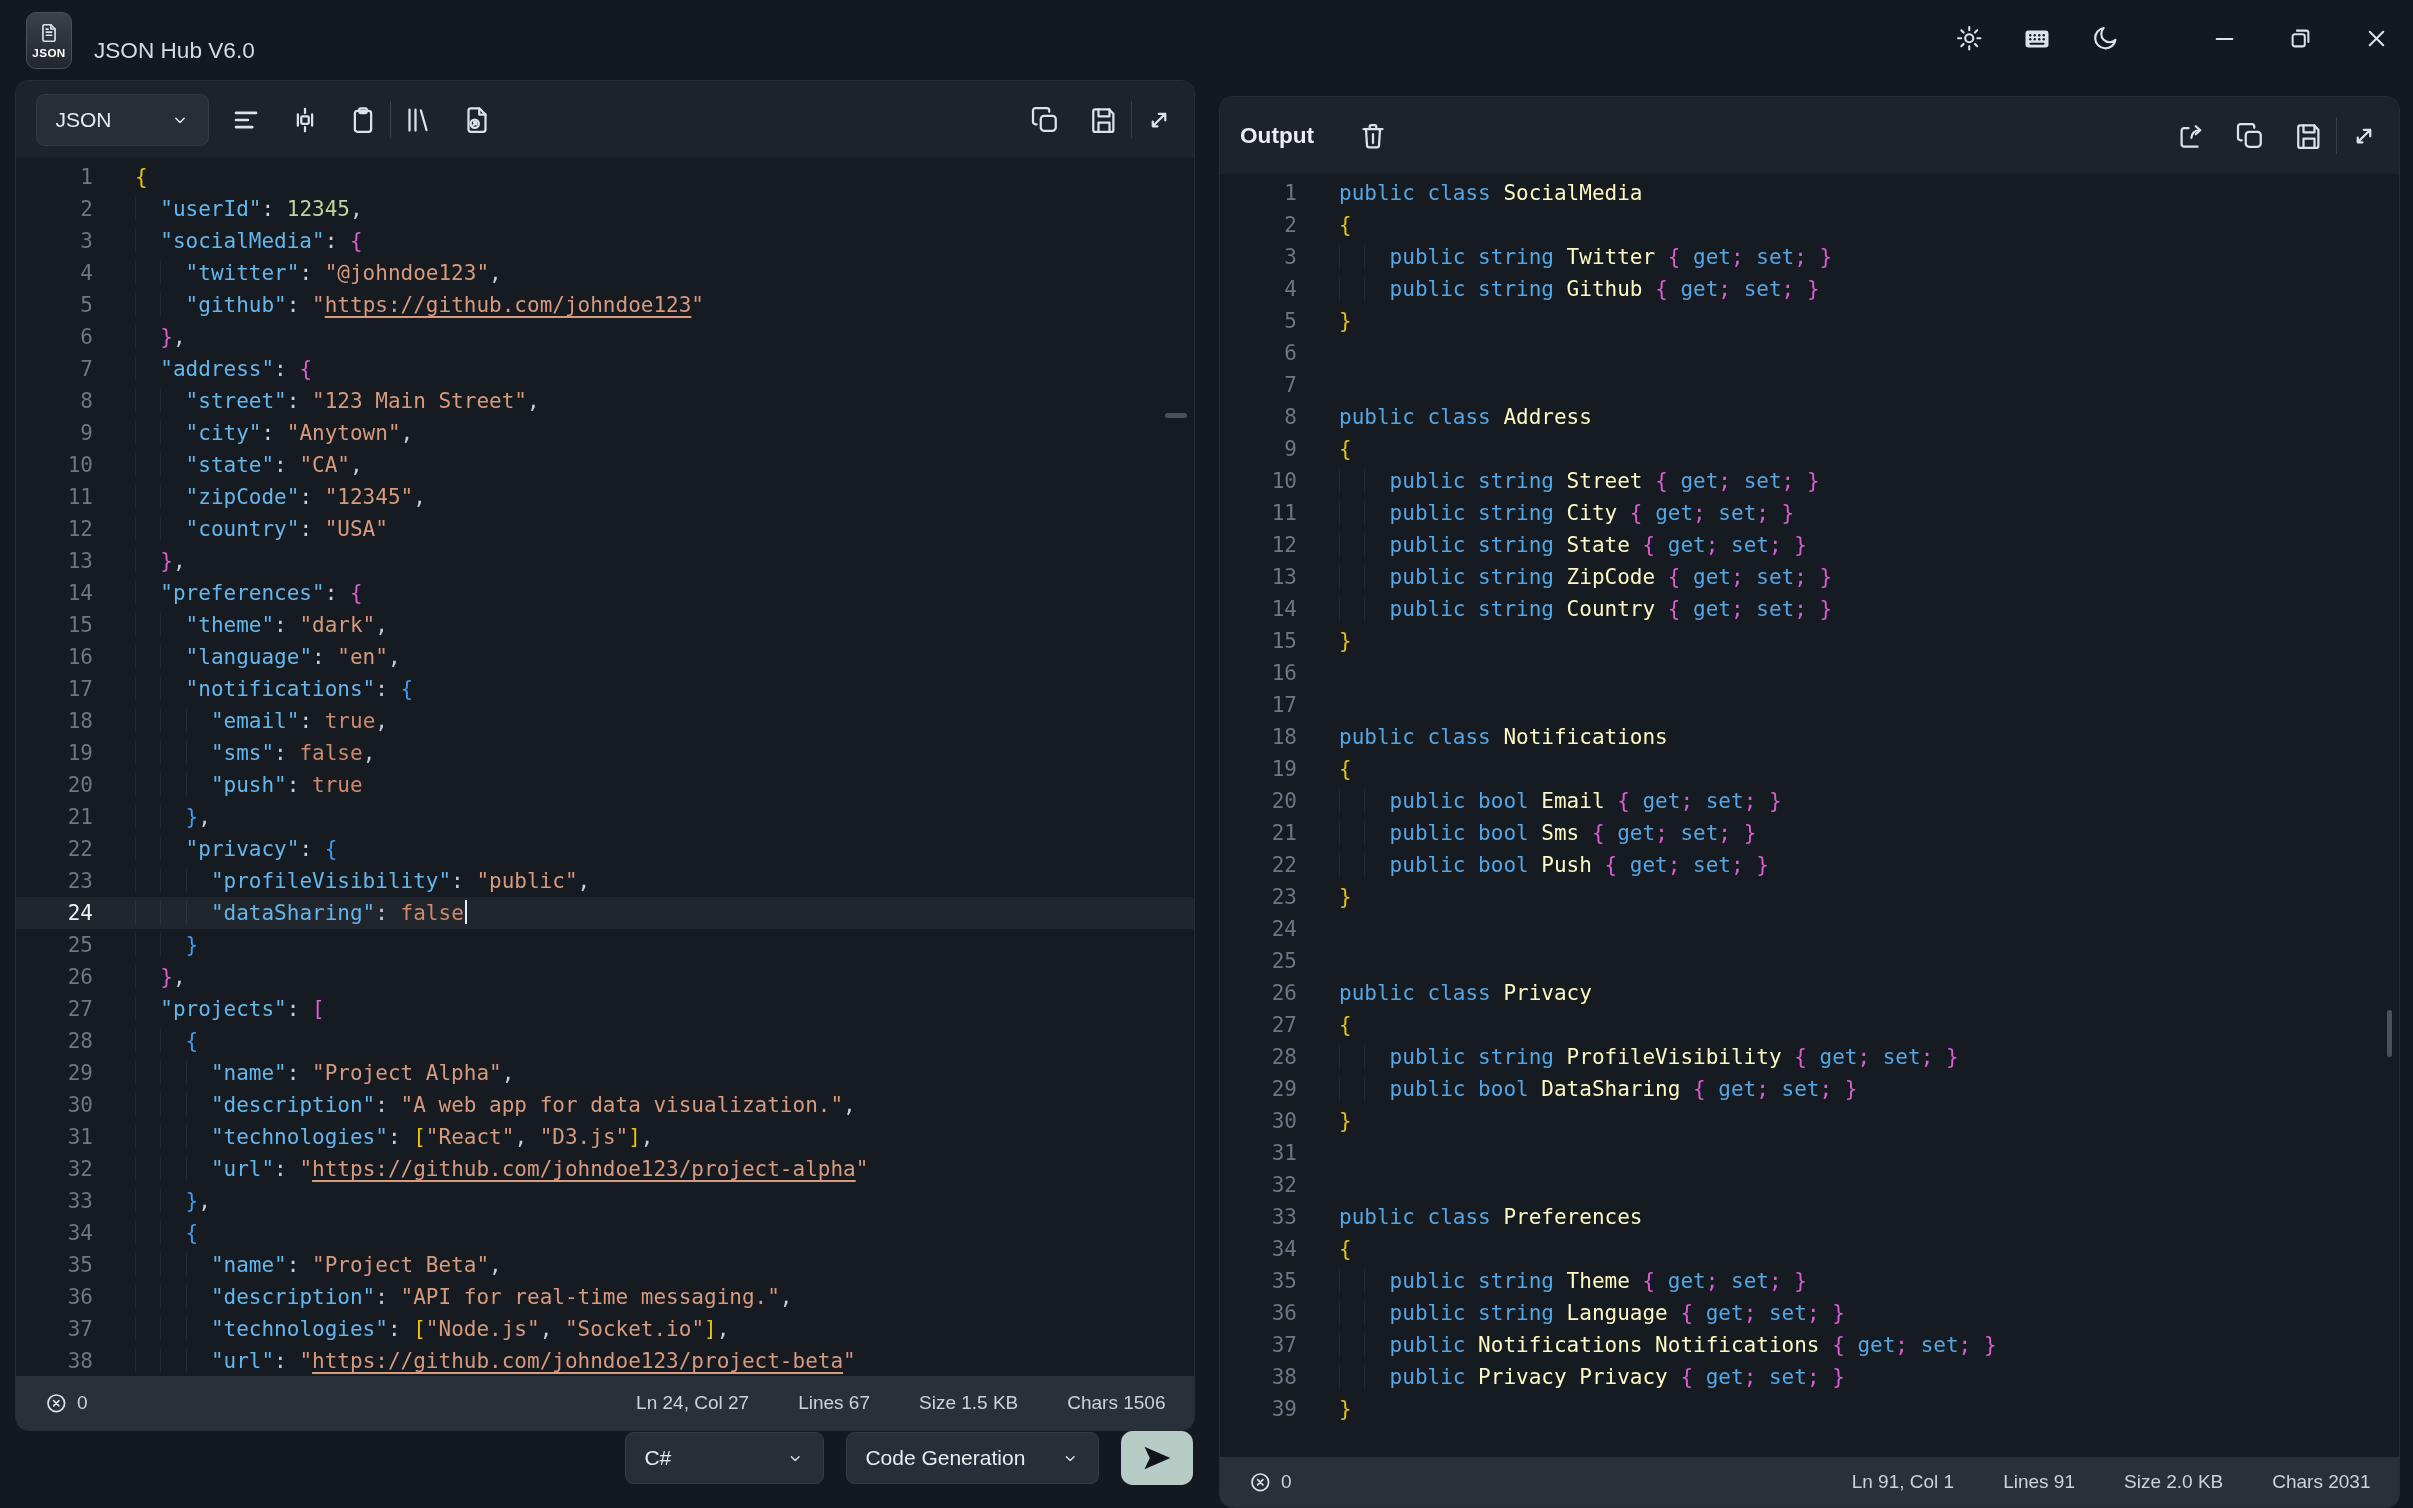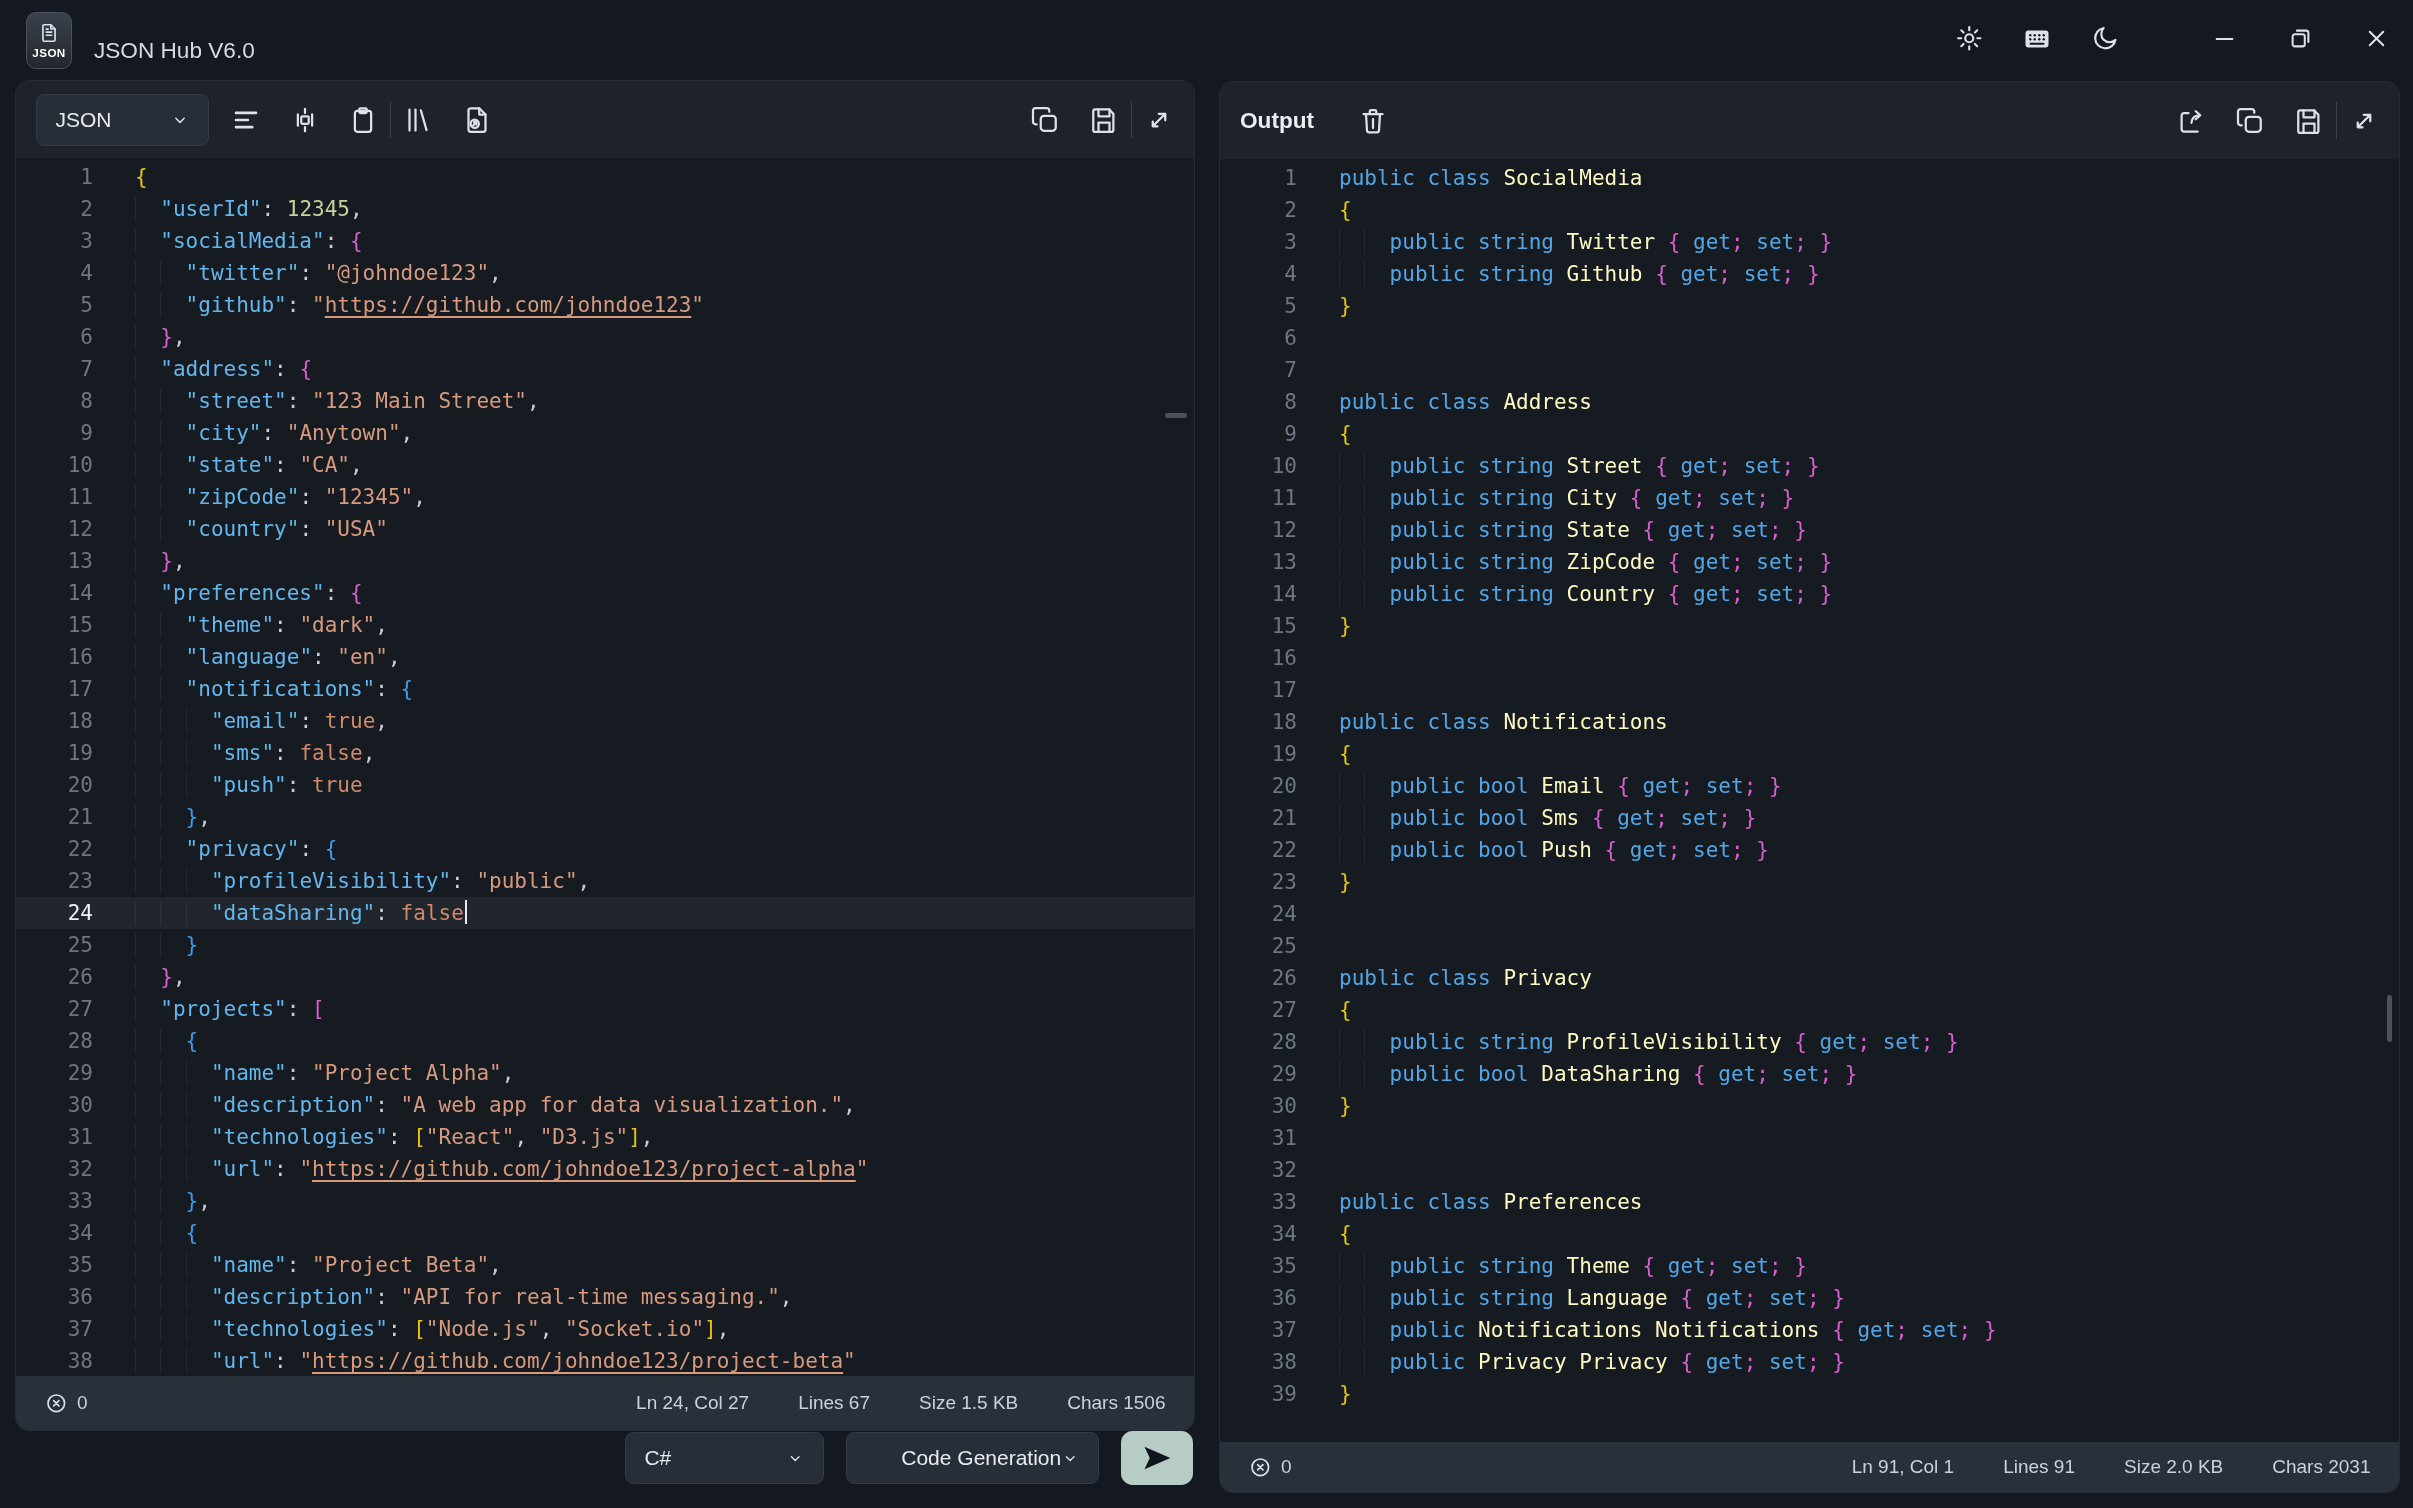--- a/index.html
+++ b/index.html
@@ -20,21 +20,21 @@
   }
   .app-icon .lbl{color:#fff;font-size:11.7px;font-weight:bold;letter-spacing:0.4px;}
   .app-title{position:absolute;left:94px;top:12px;height:77px;display:flex;align-items:center;color:#d6dae1;font-size:22.6px;}
   .tb-right{position:absolute;right:23.5px;top:0;height:77px;display:flex;align-items:center;gap:37px;}
   .tb-group{display:flex;align-items:center;gap:39px;}
   .tb-winctl{display:flex;align-items:center;gap:49px;margin-left:54px;}
 
   
   .panel{position:absolute;background:#1d222b;border-radius:13.4px;border:0.8px solid #262c35;overflow:hidden;}
   .panel-left{left:15px;top:80px;width:1178px;height:1349px;}
-  .panel-right{left:1219px;top:81px;width:1179px;height:1410px;}
+  .panel-right{left:1219px;top:96px;width:1179px;height:1410px;}
 
   .ptoolbar{position:absolute;left:0;top:0;right:0;height:77px;display:flex;align-items:center;padding:0 20px;box-sizing:border-box;background:#1d222b;}
   .select{
     height:52px;background:#272e38;border:0.8px solid #333b46;border-radius:8.4px;
     display:flex;align-items:center;justify-content:space-between;padding:0 18.4px;box-sizing:border-box;
     color:#e8ebf0;font-size:21px;cursor:pointer;
   }
   .vdiv{width:1.7px;height:37px;background:#39404b;margin:0 11.7px;border-radius:0.8px;}
   .sp{flex:1;}
   .out-title{color:#eaedf1;font-size:22.6px;font-weight:600;margin-right:44px;}
@@ -274,21 +274,21 @@
   </div>
 </div>
 
 <div class="controls-row">
   <div class="select" style="width:199px;">
     <span>C#</span>
     <svg width="18.4" height="18.4" viewBox="0 0 24 24" class="ic">
         <path d="M7 10l5 5 5-5"></path>
       </svg>
   </div>
-  <div class="select" style="width:253px;justify-content:flex-end;">
+  <div class="select" style="width:253px;">
     <span>Code Generation</span>
     <svg width="18.4" height="18.4" viewBox="0 0 24 24" class="ic">
         <path d="M7 10l5 5 5-5"></path>
       </svg>
   </div>
   <button class="send-btn">
     <svg width="32" height="32" viewBox="0 0 24 24">
       <path d="M2.6 3.6L22 12 2.6 20.4 6.6 12z" fill="#10151c"></path>
     </svg>
   </button>

